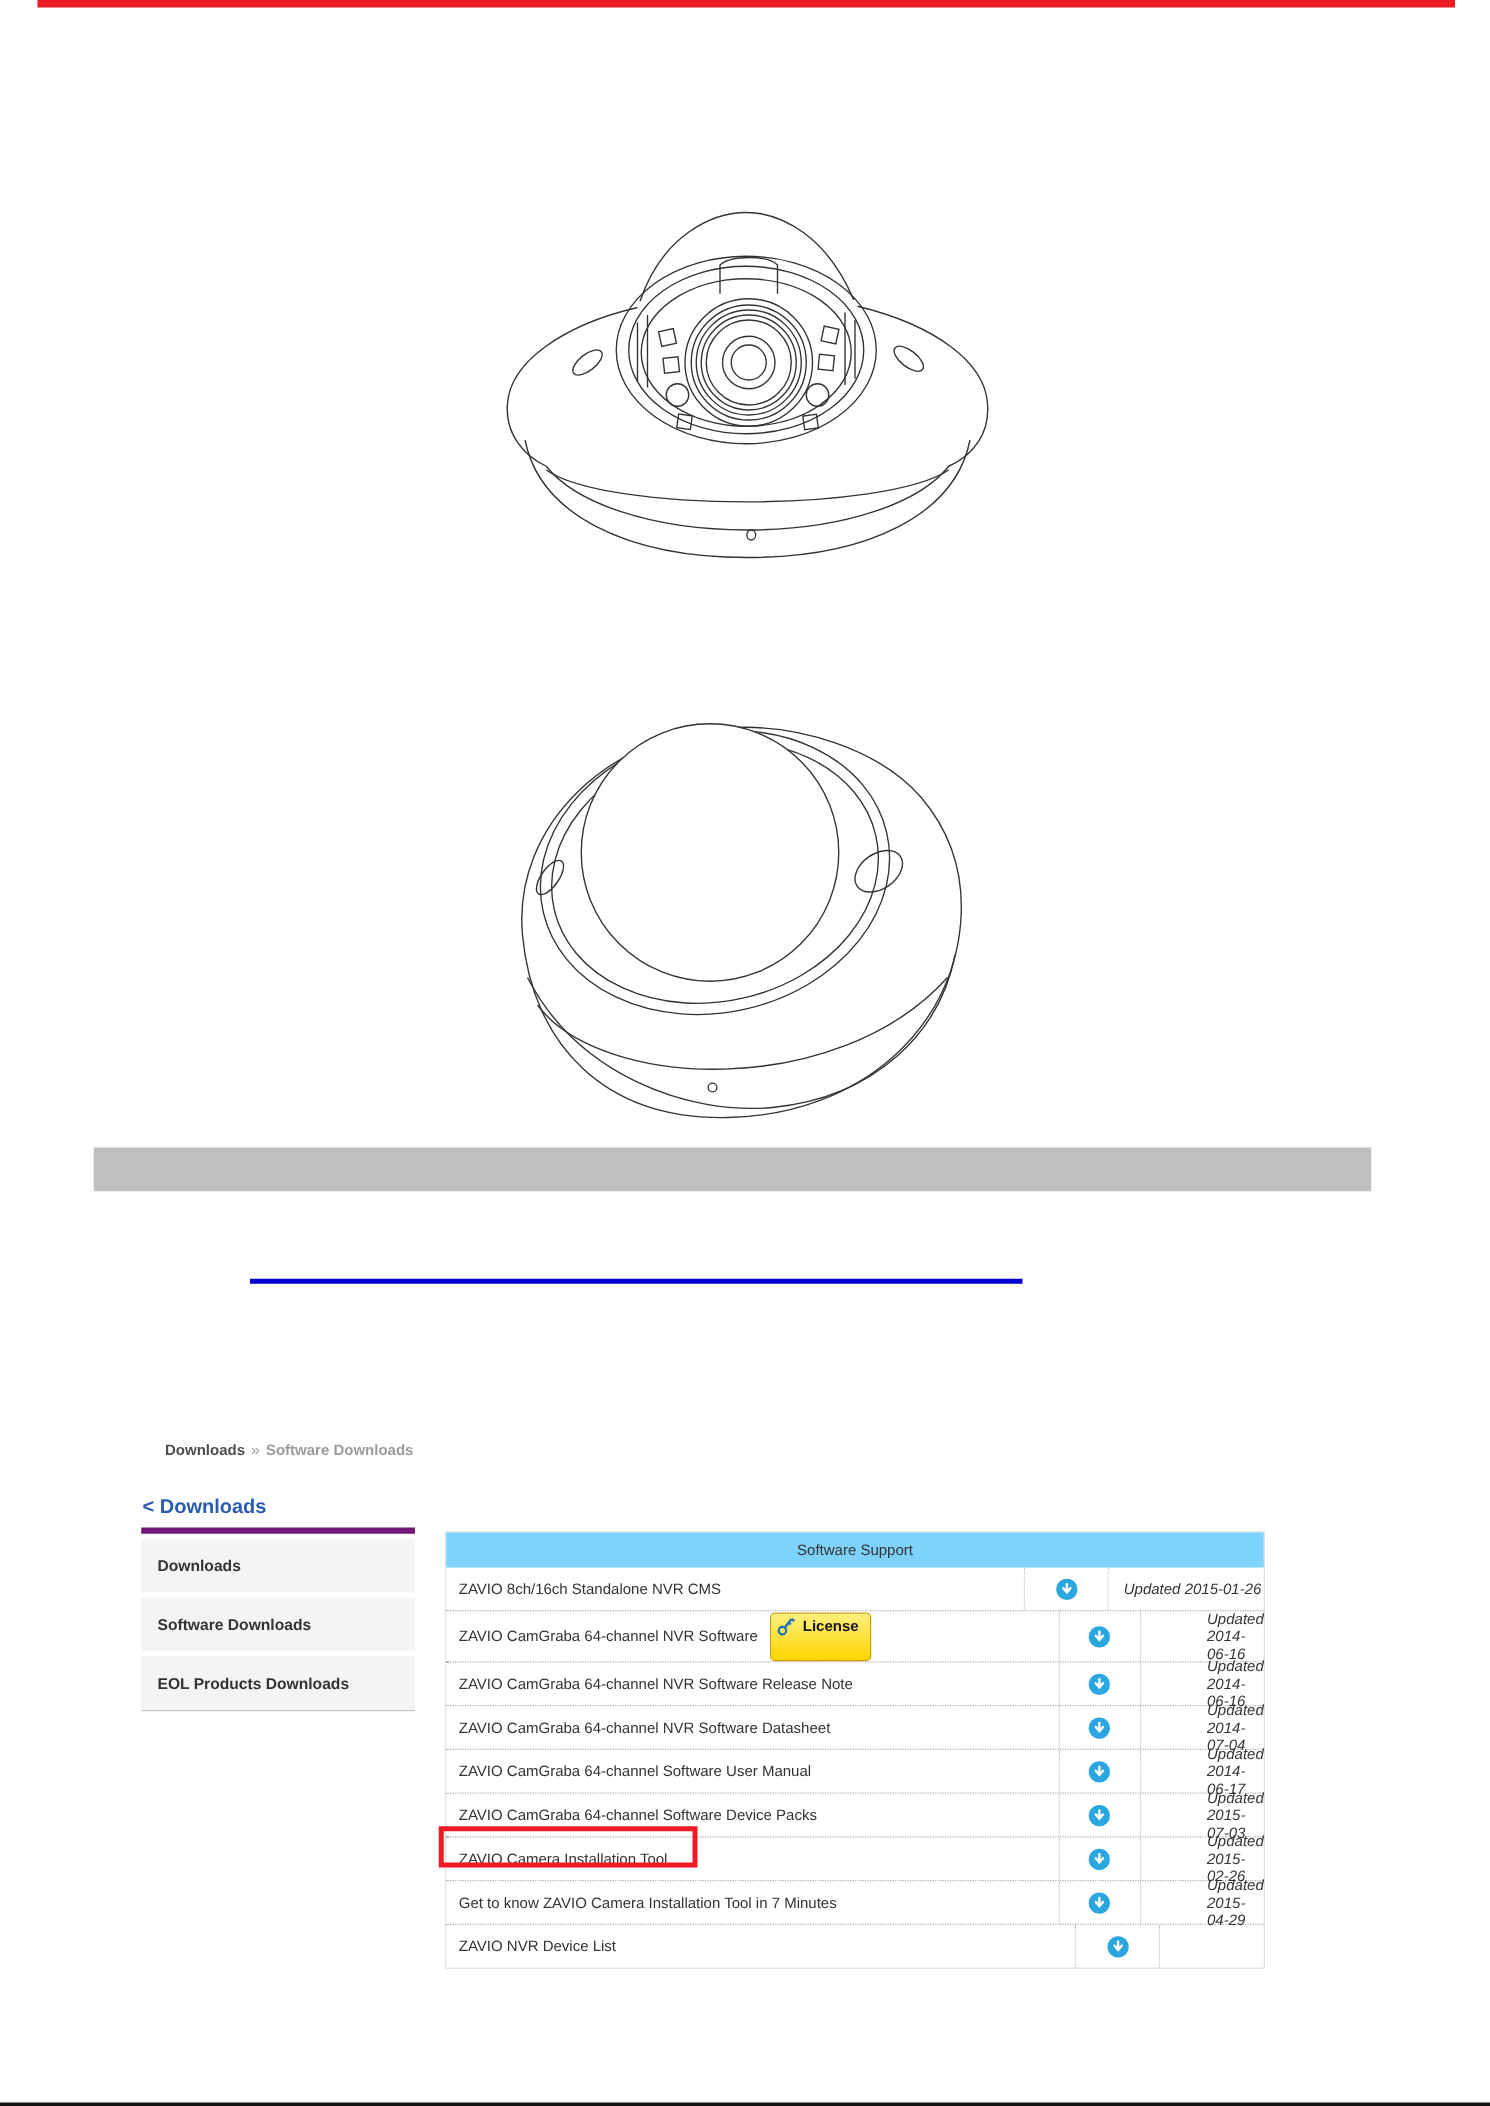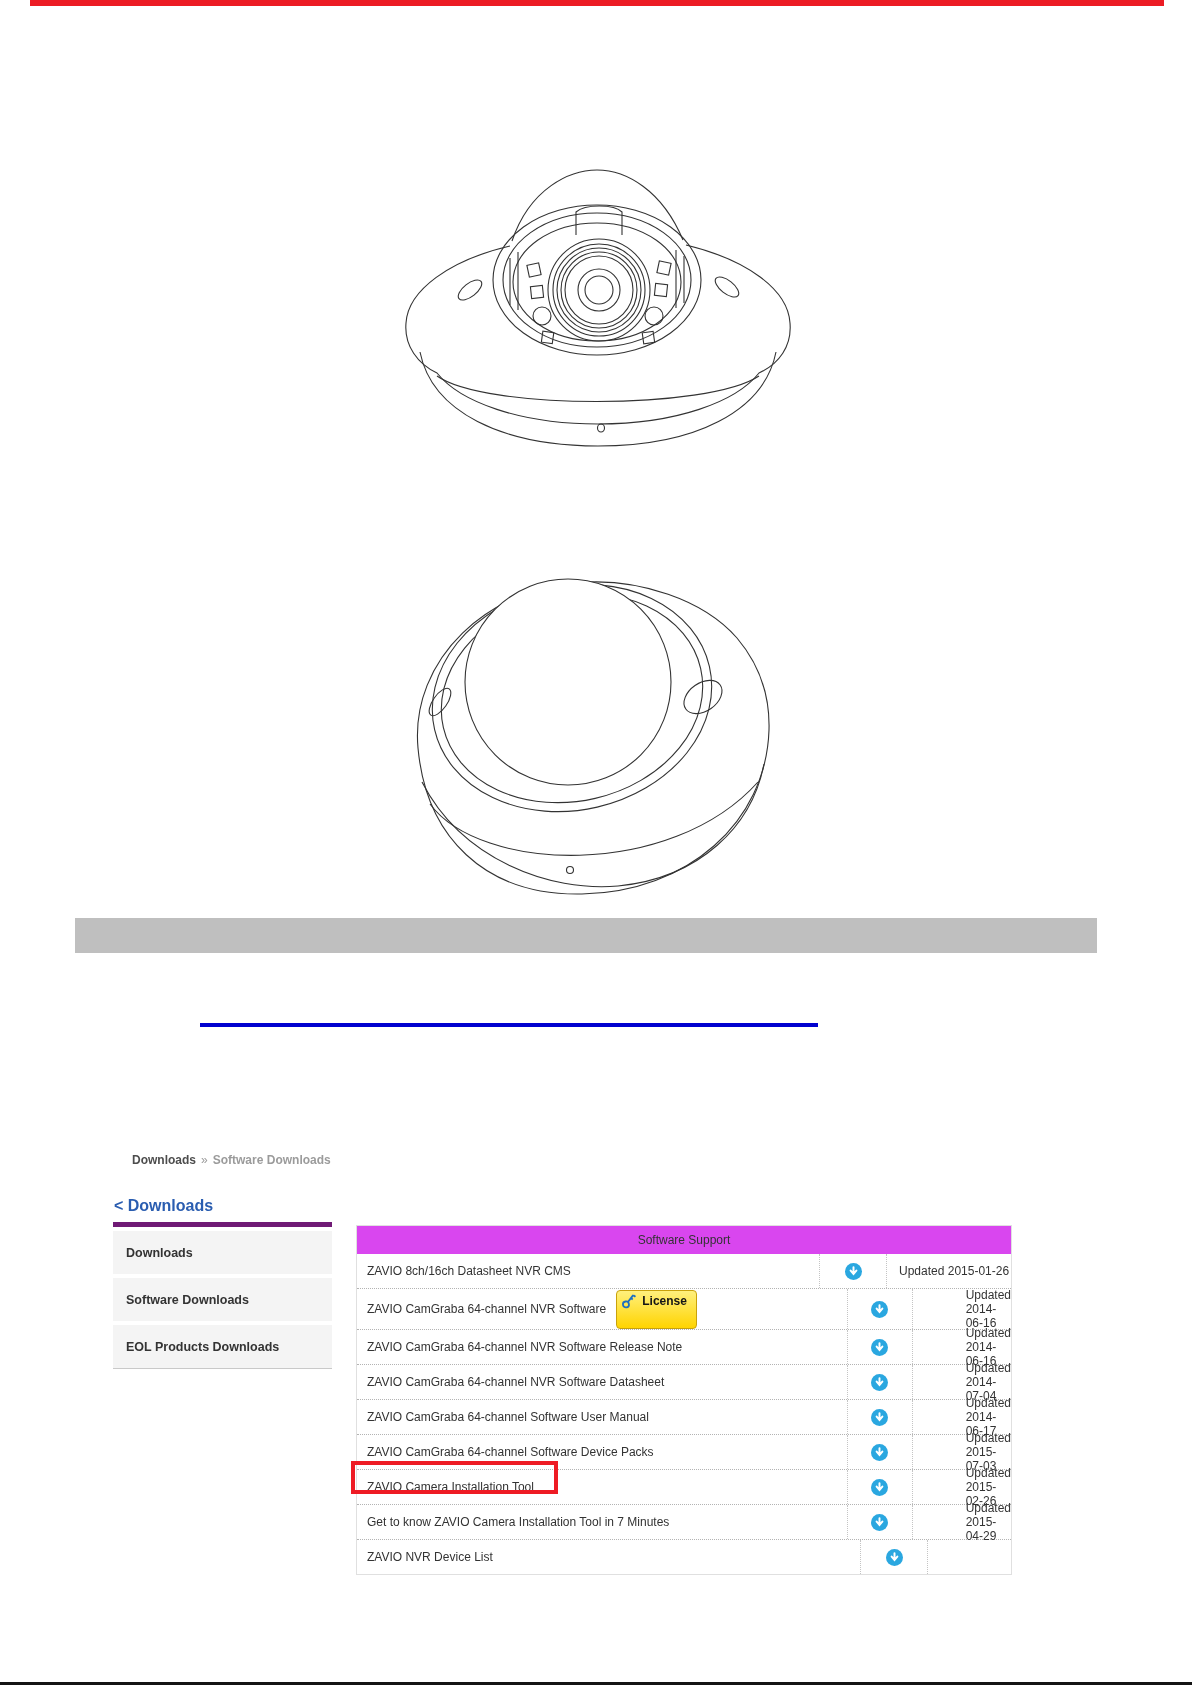--- a/index.html
+++ b/index.html
@@ -30,28 +30,28 @@
 
   
   .sidebar{position:absolute;left:113px;top:1196px;width:219px;border-bottom:1px solid #c9c9c9;}
   .sb-heading{color:#2a5db0;font-size:16px;font-weight:bold;padding:1px 0 7px 1px;border-bottom:5px solid #701a75;cursor:pointer;}
   .sb-item{margin-top:4px;height:43px;background:#f4f4f4;display:flex;align-items:center;
     padding-left:13px;font-weight:bold;font-size:12.5px;color:#333;cursor:pointer;}
 
   
   .dl-table{position:absolute;left:356px;top:1225px;width:656px;border:1px solid #e0e0e0;
     background:#fff;font-size:12px;color:#333;box-sizing:border-box;}
-  .t-header{height:28px;background:#d946ef;display:flex;align-items:center;justify-content:center;color:#333;}
+  .t-header{height:28px;background:#7dd3fc;display:flex;align-items:center;justify-content:center;color:#333;}
   .t-row{display:flex;align-items:stretch;height:34px;}
   .t-row.tall{height:40px;}
   .t-row + .t-row{border-top:1px dotted #b3b3b3;gap:41px;}
   .c-name{width:462px;padding-left:10px;display:flex;align-items:center;box-sizing:border-box;}
   .c-icon{width:66px;display:flex;justify-content:center;align-items:center;
     border-left:1px dotted #c4c4c4;border-right:1px dotted #c4c4c4;}
-  .c-date{flex:1;padding-left:12px;display:flex;align-items:center;}
+  .c-date{flex:1;padding-left:12px;display:flex;align-items:center;font-style:italic;}
   .dl-icon{width:17px;height:17px;border-radius:50%;background:#2aa7e0;display:flex;
     align-items:center;justify-content:center;cursor:pointer;flex:none;}
 
   
   .license-badge{position:relative;margin-left:10px;background:linear-gradient(#fff07d,#ffd400);
     border:1px solid #c9a20b;border-radius:4px;height:21px;display:inline-flex;align-items:center;
     padding:0 9px 16px 25px;font-weight:bold;font-size:12px;color:#151515;flex:none;}
   .license-badge svg{position:absolute;left:4px;top:3px;}
 
   
@@ -128,21 +128,21 @@
     <div class="sb-heading">&lt; Downloads</div>
     <div class="sb-item">Downloads</div>
     <div class="sb-item">Software Downloads</div>
     <div class="sb-item">EOL Products Downloads</div>
   </div>
 
   <div class="dl-table">
     <div class="t-header">Software Support</div>
 
     <div class="t-row">
-      <div class="c-name">ZAVIO 8ch/16ch Datasheet NVR CMS</div>
+      <div class="c-name">ZAVIO 8ch/16ch Standalone NVR CMS</div>
       <div class="c-icon">
           <span class="dl-icon">
             <svg width="11" height="11" viewBox="0 0 10 10">
               <path d="M5 1.2 V6.5 M2.4 4.2 L5 7.2 L7.6 4.2" stroke="#fff" stroke-width="1.8" fill="none" stroke-linecap="round"></path>
             </svg>
           </span>
         </div>
       <div class="c-date">Updated 2015-01-26</div>
     </div>
 

